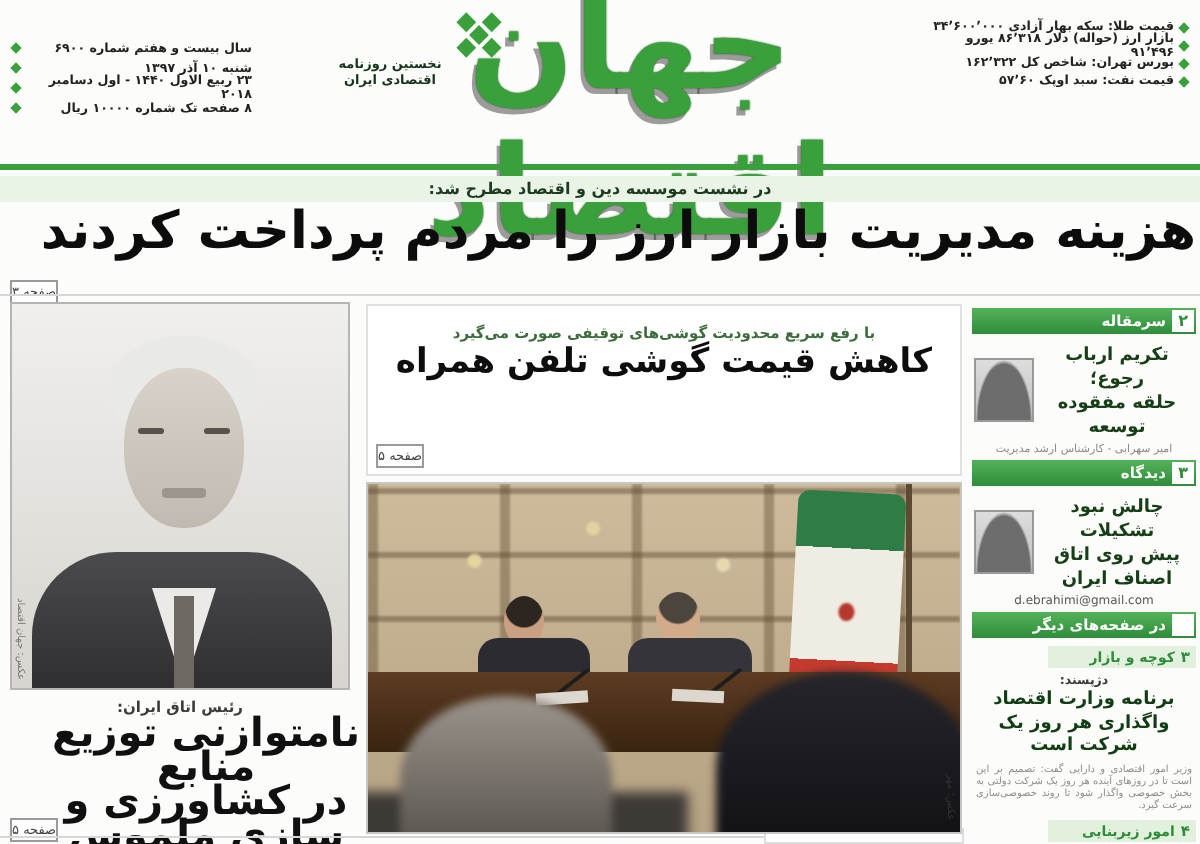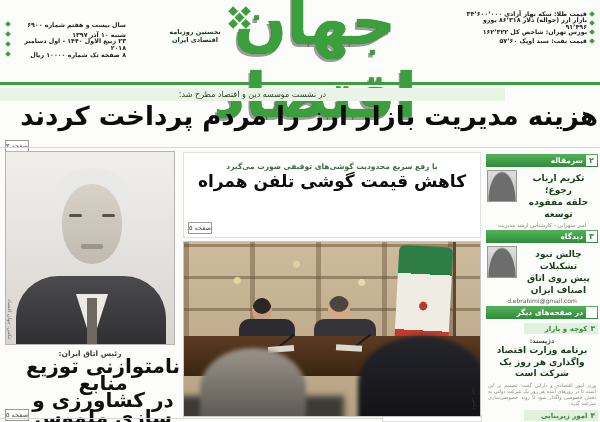--- a/index.html
+++ b/index.html
@@ -21,23 +21,23 @@
                     font-size:62px; font-weight:900; color:#3aa03c; letter-spacing:-2px;
                     text-shadow:-2px 3px 0 rgba(40,40,40,.45), 0 0 1px #1c5c1e; }
   .tagline { position:absolute; top:28px; left:168px; width:54px; text-align:center;
              font-size:6.5px; font-weight:bold; color:#15331a; line-height:8px; }
   .ornament { position:absolute; top:14px; left:236px; width:7px; height:7px; background:#3aa03c;
               transform:rotate(45deg);
               box-shadow:-9px 0 0 #3aa03c, 9px 0 0 #3aa03c, 0 -9px 0 #3aa03c, 0 9px 0 #3aa03c; }
   .green-rule { position:absolute; top:82px; left:0; width:600px; height:3px; background:#3aa03c; }
 
   
-  .kicker-strip { position:absolute; top:88px; left:0; width:505px; height:13px; background:#eaf4e6;
+  .kicker-strip { position:absolute; top:88px; left:0; width:600px; height:13px; background:#eaf4e6;
                   display:flex; align-items:center; justify-content:center;
-                  font-size:8px; font-weight:normal; color:#1d3b1f; }
+                  font-size:8px; font-weight:bold; color:#1d3b1f; }
   .lead-headline { position:absolute; top:101px; left:128px; width:470px; text-align:center;
                    font-size:26px; font-weight:900; color:#0c0c0c; white-space:nowrap; }
   .tagbox { border:1px solid #9a9a9a; background:#fff; color:#444; font-size:6.5px;
             padding:1px 0; display:inline-block; }
   .lead-tag { position:absolute; top:133px; left:5px; }
   .divider-top { position:absolute; top:147px; left:0; width:600px; height:1px; background:#d6d6d6; }
   .divider-bottom { position:absolute; top:418px; left:0; width:482px; height:1px; background:#d6d6d6; }
   .bottom-box { position:absolute; top:414px; left:382px; width:100px; height:8px;
                 background:#fff; border:1px solid #ddd; }
 
@@ -117,21 +117,21 @@
   .photo-credit { position:absolute; right:2px; bottom:6px; writing-mode:vertical-rl;
                   font-size:5px; color:#333; direction:rtl; }
 
   
   .sidebar { position:absolute; top:152px; left:486px; width:112px; }
   .sec-header { height:13px; background:linear-gradient(#53b358,#2f8c3a); display:flex;
                 align-items:center; gap:3px; padding:0 1px; margin-top:2px; }
   .sec-num { width:11px; height:11px; background:#fff; color:#2f8c3a; font-size:8px;
              font-weight:bold; display:flex; align-items:center; justify-content:center; flex:0 0 11px; }
   .sec-label { color:#fff; font-size:7.5px; font-weight:bold; }
-  .sb-item { display:flex; gap:3px; padding:3px 1px 0; align-items:flex-start; }
+  .sb-item { display:flex; gap:3px; padding:3px 1px 0; align-items:center; }
   .sb-titles { flex:1; text-align:center; font-size:9px; font-weight:bold; color:#173f17;
                line-height:12px; padding-top:2px; }
   .sb-photo { width:30px; height:32px; border:1px solid #999; flex:0 0 30px;
               background:
                 radial-gradient(ellipse at 50% 100%, #6d6d6d 0 13px, transparent 14px),
                 radial-gradient(circle at 50% 36%, #7a7a7a 0 8px, transparent 9px),
                 linear-gradient(#dedede,#bdbdbd); }
   .sb-byline { font-size:5.5px; color:#8a8a8a; text-align:center; margin:2px 0 1px; }
   .sb-email { font-size:6px; color:#555; text-align:center; direction:ltr; margin:1px 0 2px; }
   .strip { height:11px; background:#e2f1dd; display:flex; align-items:center; gap:3px;

